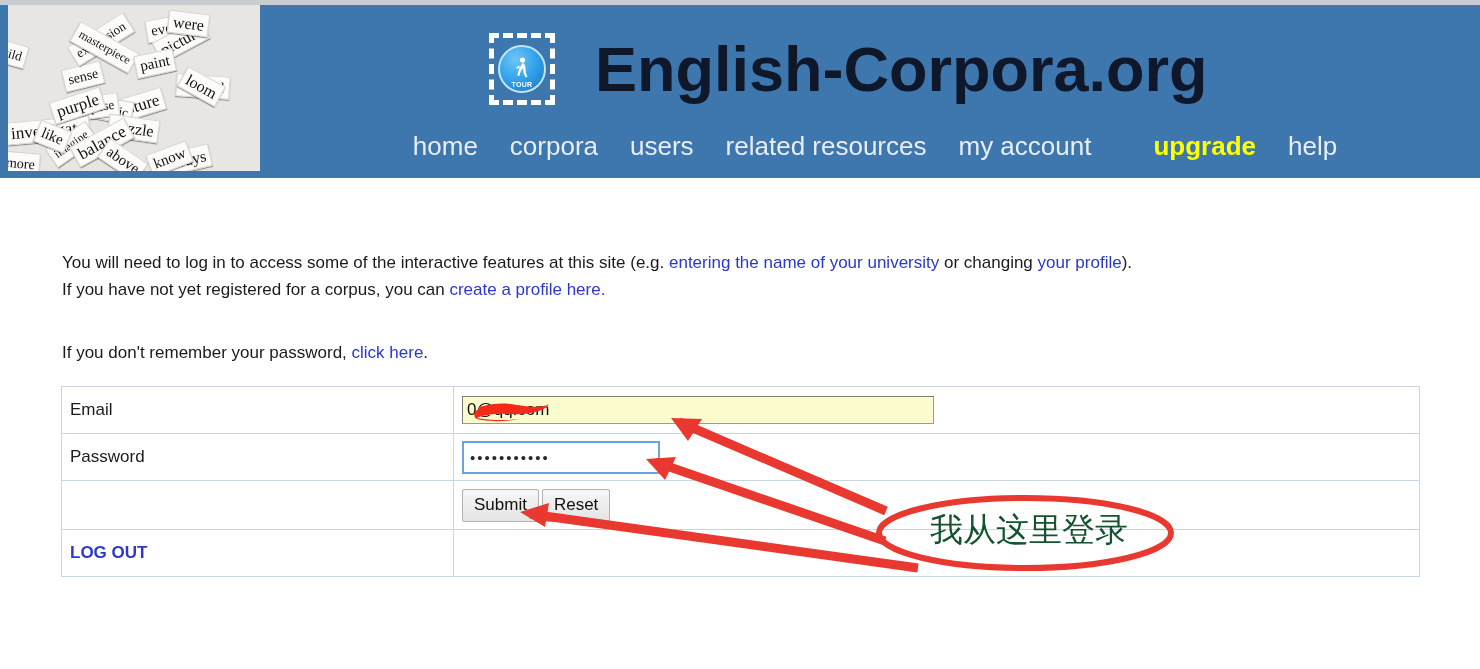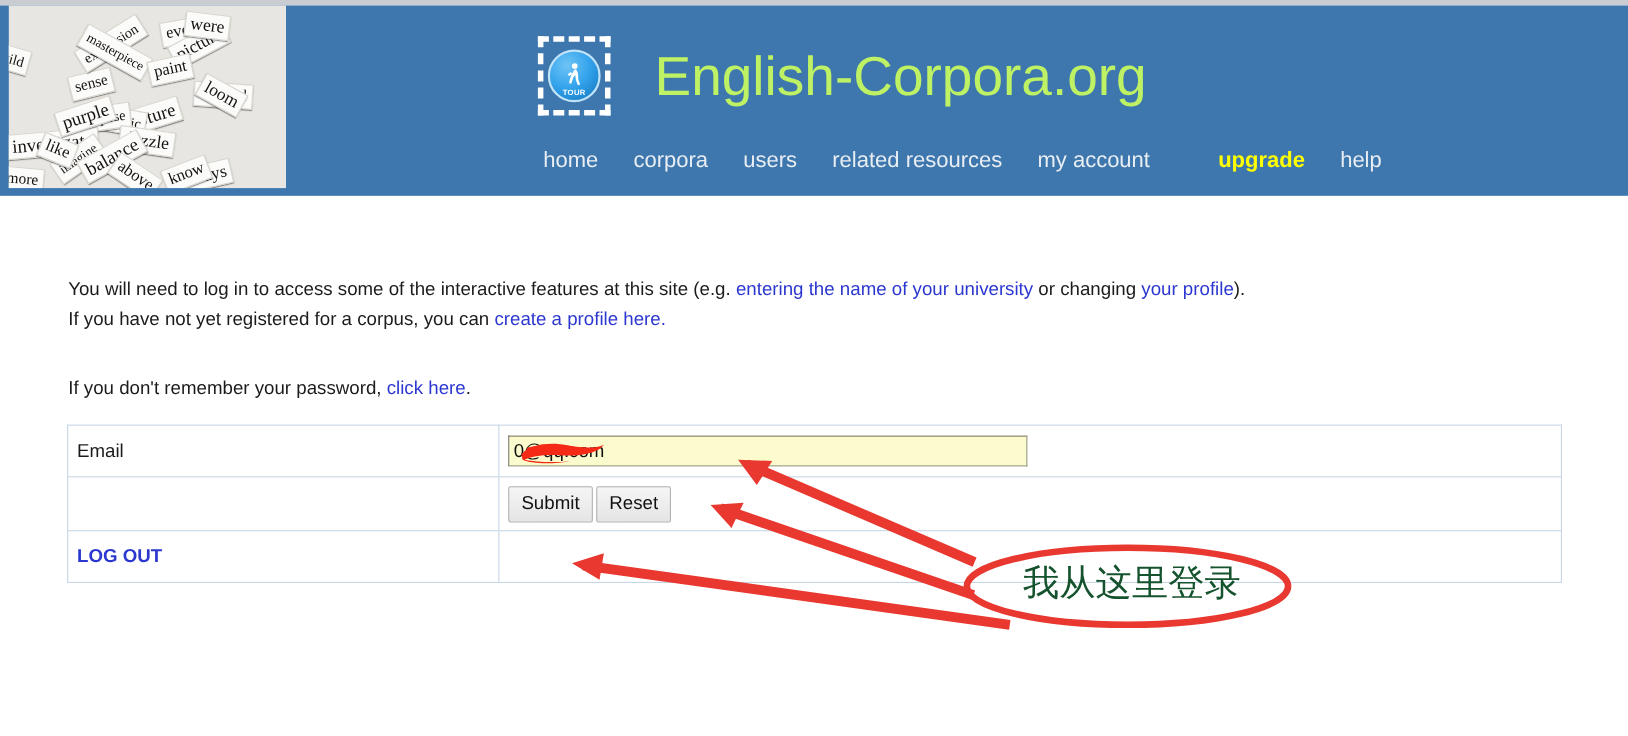--- a/index.html
+++ b/index.html
@@ -84,39 +84,39 @@
     text-align: center;
     font-size: 7px;
     font-weight: bold;
     color: #ffffff;
     letter-spacing: .3px;
   }
 
   .site-title {
     position: absolute;
     left: 325px; top: 25px;
-    font-size: 50px;
+    font-size: 63px;
     line-height: 78px;
-    font-weight: normal;
-    color: #bef264;
+    font-weight: bold;
+    color: #0f172a;
     letter-spacing: 0px;
     white-space: nowrap;
   }
 
   .navbar {
     position: absolute;
     left: 0; top: 124px;
     width: 1210px;
     text-align: center;
     white-space: nowrap;
   }
   .navbar a {
     display: inline-block;
     color: #e9eef3;
-    font-size: 20px;
+    font-size: 26px;
     line-height: 34px;
     text-decoration: none;
     margin: 0 16px;
   }
   .navbar a.hl {
     color: #ffff00;
     font-weight: bold;
     margin-left: 46px;
   }
 
@@ -305,20 +305,26 @@
       <td>
         <div class="email-input">
           <span class="email-text">0@qq.com</span>
           <svg class="redaction" viewBox="0 0 80 24" preserveAspectRatio="none">
             <path d="M3 14 C12 4, 30 3, 46 6 C62 9, 74 8, 78 5 C74 12, 58 16, 40 15 C24 14, 12 16, 6 19 C16 21, 34 22, 48 20 C34 23, 12 23, 4 19 Z" fill="#f42a17"></path>
             <path d="M8 8 C20 5, 38 5, 52 7 C40 10, 20 11, 8 9 Z" fill="#f42a17"></path>
           </svg>
         </div>
       </td>
     </tr>
+    <tr>
+      <td class="labelcell">Password</td>
+      <td>
+        <div class="pwd-input">•••••••••••</div>
+      </td>
+    </tr>
     <tr class="r-submit">
       <td class="labelcell"></td>
       <td>
         <span class="btn">Submit</span><span class="btn">Reset</span>
       </td>
     </tr>
     <tr>
       <td class="labelcell">
         <a href="#" class="logout-link">LOG OUT</a>
       </td>

